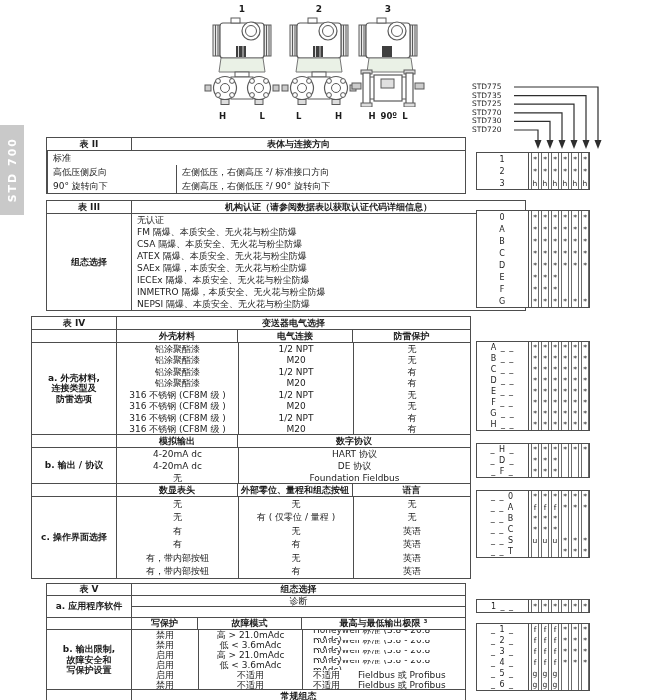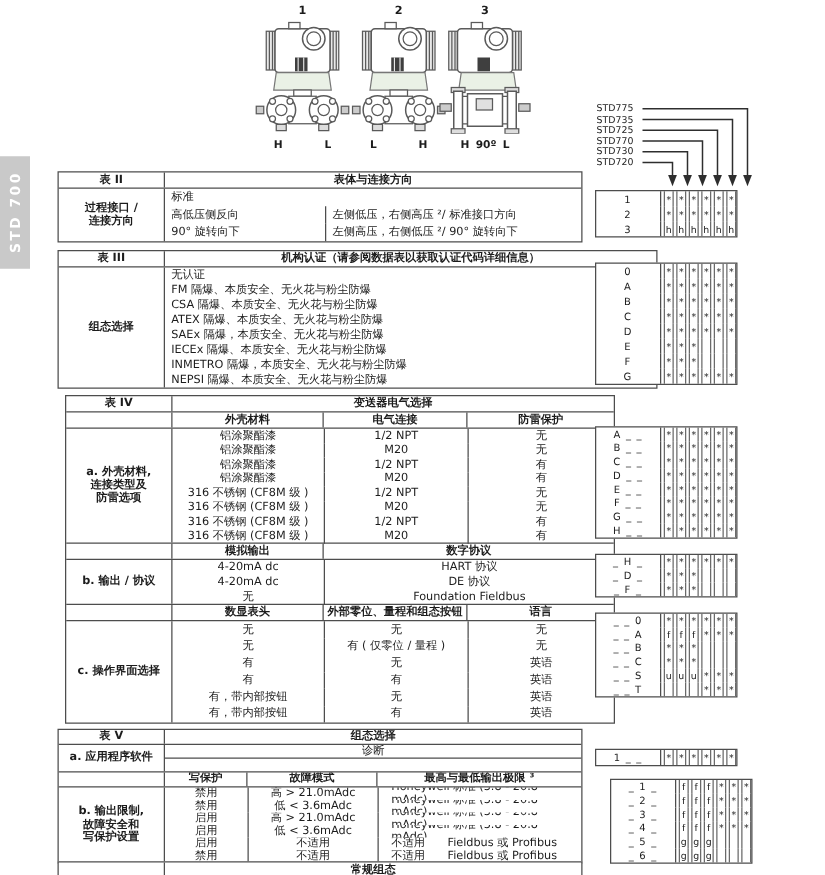--- a/index.html
+++ b/index.html
@@ -24,21 +24,21 @@
   
   .side-tab{position:absolute;left:0;top:125px;width:24px;height:90px;background:#c9c9c9;
     display:flex;align-items:center;justify-content:center}
   .side-tab span{writing-mode:vertical-rl;transform:rotate(180deg);color:#fff;font-weight:bold;
     font-size:11px;letter-spacing:2px}
   
   .fig{position:absolute;width:76px}
   .fignum{height:11px;text-align:center;font-size:9px;font-weight:bold}
   .figlbl{display:flex;font-size:8.5px;font-weight:bold;height:10px;align-items:center}
   
-  .callout-label{height:8.6px;line-height:8.6px;font-size:7.5px;text-align:center;color:#222}
+  .callout-label{height:8.6px;line-height:8.6px;font-size:7.5px;text-align:left;color:#222}
 </style>
 </head>
 <body>
 
 <svg width="0" height="0" style="position:absolute" aria-hidden="true">
   <defs>
     <symbol id="xmtrA" viewBox="0 0 76 92">
       <rect x="9" y="10" width="7" height="31" fill="#e8e8e8" stroke="#5a5a5a"></rect>
       <line x1="11.5" y1="10" x2="11.5" y2="41" stroke="#5a5a5a"></line>
       <line x1="14" y1="10" x2="14" y2="41" stroke="#5a5a5a"></line>
@@ -171,22 +171,20 @@
     <polygon points="64.5,60 71.5,60 68,69"></polygon>
   </g>
 </svg>
 
 <div class="tbl" style="left:46px;top:137px;width:420px">
   <div class="row hb" style="height:13px">
     <div class="cell ctr b" style="width:84px">表 II</div>
     <div class="cell ctr b vl" style="flex:1">表体与连接方向</div>
   </div>
   <div class="row" style="height:42px">
-    <div class="cell ctr b pre" style="width:84px">过程接口 /
-连接方向</div>
     <div class="vl" style="flex:1">
 
         <div class="row" style="height:14px">
           <div class="cell lft" style="width:128px">标准</div>
         </div>
 
         <div class="row" style="height:14px">
           <div class="cell lft" style="width:128px">高低压侧反向</div>
           <div class="cell lft vl" style="flex:1">左侧低压，右侧高压 ²/ 标准接口方向</div>
         </div>
@@ -220,21 +218,21 @@
 
         <div class="cell lft" style="height:12px">IECEx 隔爆、本质安全、无火花与粉尘防爆</div>
 
         <div class="cell lft" style="height:12px">INMETRO 隔爆，本质安全、无火花与粉尘防爆</div>
 
         <div class="cell lft" style="height:12px">NEPSI 隔爆、本质安全、无火花与粉尘防爆</div>
       </div>
   </div>
 </div>
 
-<div class="tbl" style="left:52px;top:316px;width:440px">
+<div class="tbl" style="left:31px;top:316px;width:440px">
   <div class="row hb" style="height:13px">
     <div class="cell ctr b" style="width:84px">表 IV</div>
     <div class="cell ctr b vl" style="flex:1">变送器电气选择</div>
   </div>
   <div class="row hb" style="height:13px">
     <div class="cell" style="width:84px"></div>
     <div class="cell ctr b vl" style="width:121px">外壳材料</div>
     <div class="cell ctr b vl" style="width:115px">电气连接</div>
     <div class="cell ctr b vl" style="flex:1">防雷保护</div>
   </div>
@@ -755,21 +753,21 @@
       <div class="ccode">1 _ _</div>
       <div class="cmark">*</div>
       <div class="cmark">*</div>
       <div class="cmark">*</div>
       <div class="cmark">*</div>
       <div class="cmark">*</div>
       <div class="cmark">*</div>
     </div>
   </div>
 
-<div class="codebox" style="left:488px;top:623px">
+<div class="codebox" style="left:476px;top:623px">
 
     <div class="crow" style="height:11px">
       <div class="ccode">_ 1 _</div>
       <div class="cmark">f</div>
       <div class="cmark">f</div>
       <div class="cmark">f</div>
       <div class="cmark">*</div>
       <div class="cmark">*</div>
       <div class="cmark">*</div>
     </div>

